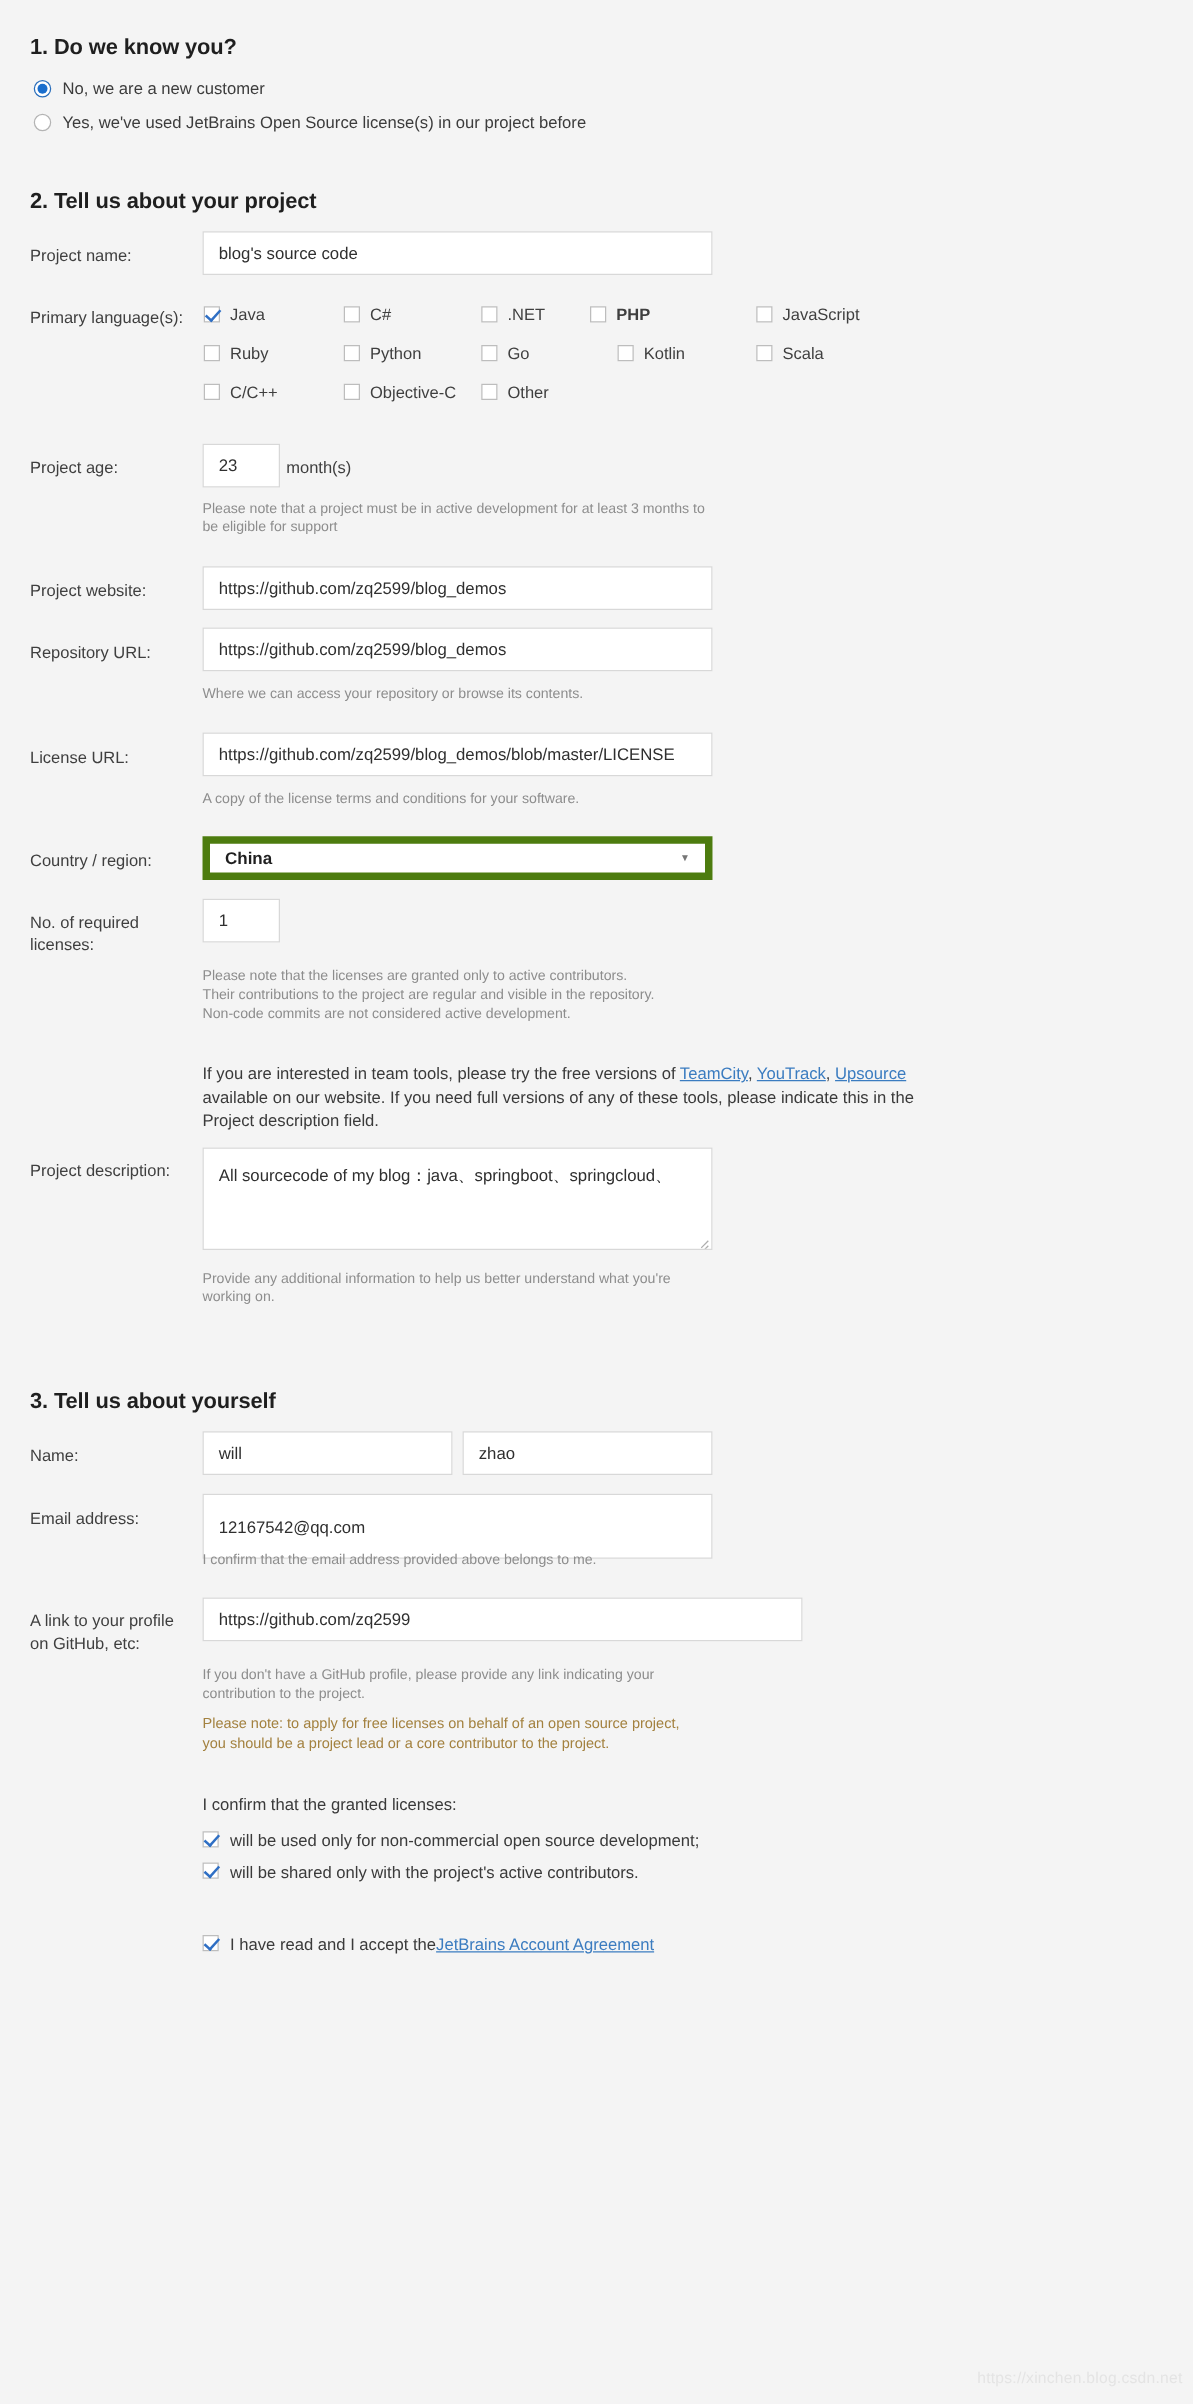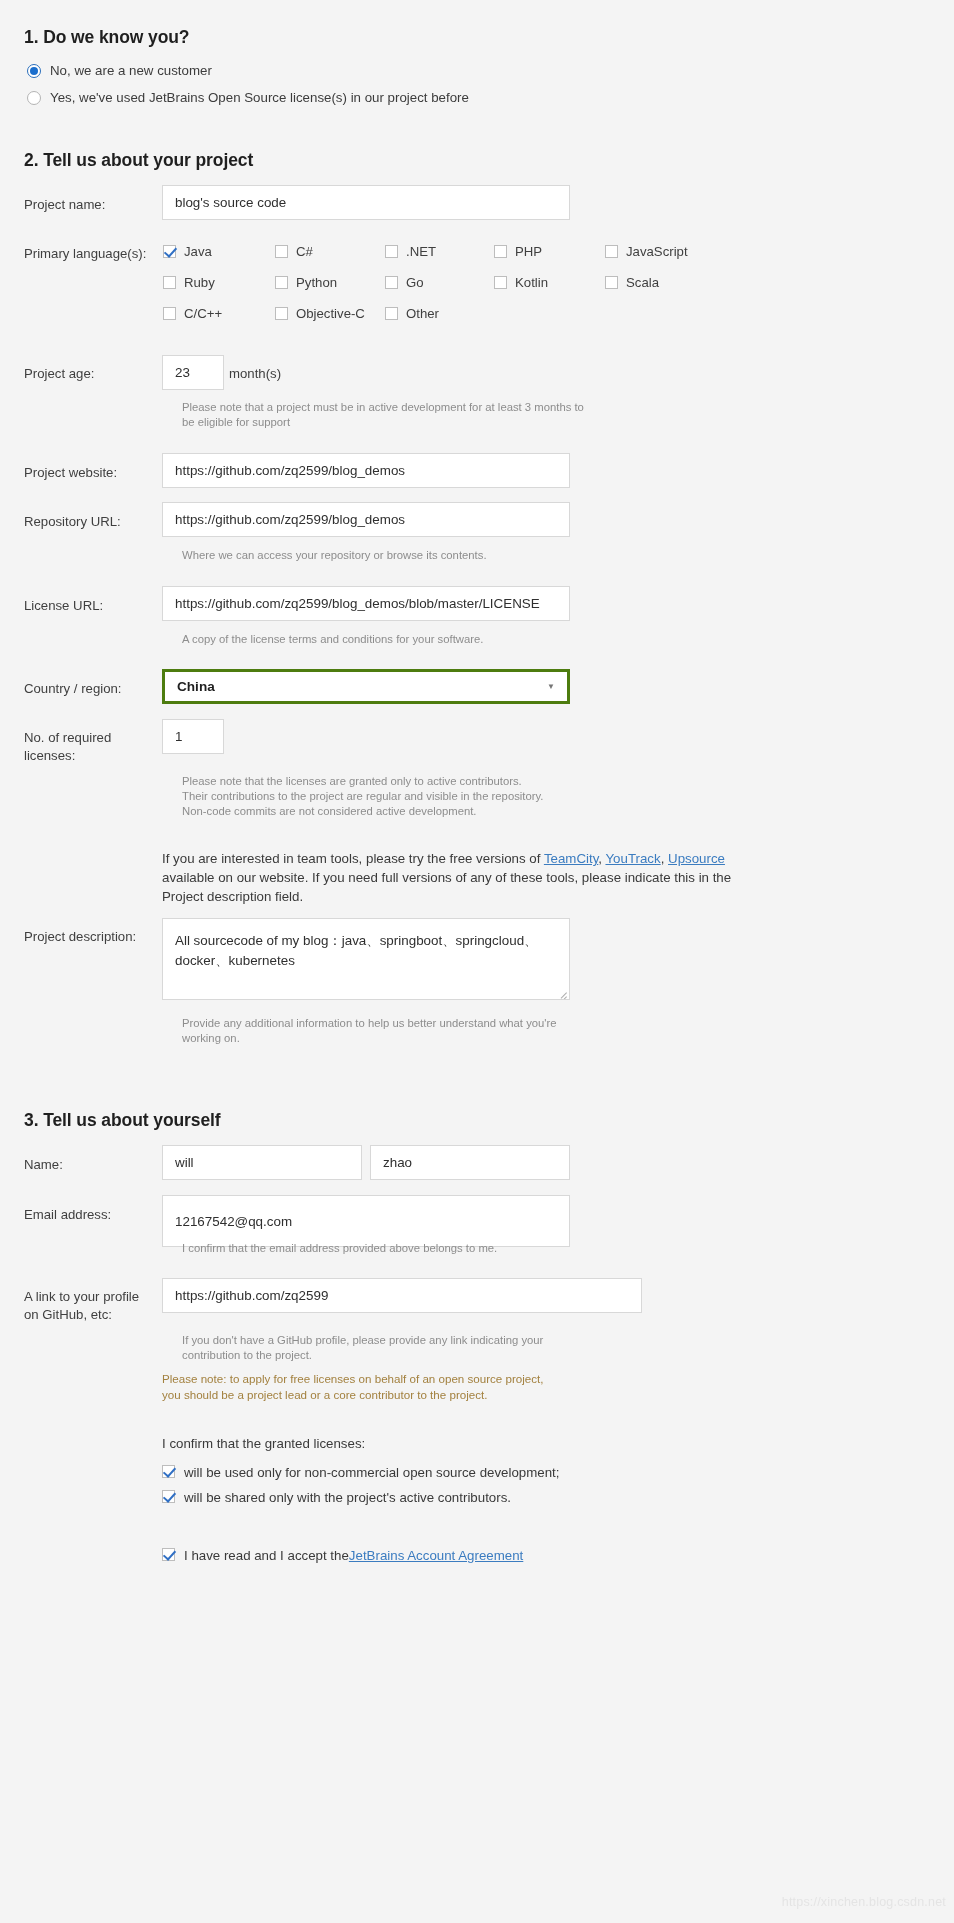--- a/index.html
+++ b/index.html
@@ -92,21 +92,20 @@
     display: flex;
     align-items: center;
     white-space: nowrap;
     overflow: hidden;
   }
   .hint {
     position: absolute;
     font-size: 11.3px;
     color: #8d8d8d;
     line-height: 1.33;
-    margin-left: 20px;
   }
   .note-orange {
     position: absolute;
     font-size: 11.6px;
     color: #a3813f;
     line-height: 1.35;
   }
   .body-text {
     position: absolute;
     font-size: 13.3px;
@@ -145,21 +144,21 @@
     align-items: center;
     font-size: 13.2px;
     color: #3f3f3f;
     white-space: nowrap;
   }
 
   
   .select-box {
     position: absolute;
     background: #ffffff;
-    border: 3px solid #4d7c0f;
+    border: 6px solid #4d7c0f;
     font-size: 13.6px;
     font-weight: bold;
     color: #1f1f1f;
     padding: 0 12px;
     display: flex;
     align-items: center;
     justify-content: space-between;
   }
   .caret {
     font-size: 8px;
@@ -250,21 +249,21 @@
     <span>Java</span>
   </div>
   <div class="lang-item" style="left:275px; top:244px;">
     <span class="cbx"></span>
     <span>C#</span>
   </div>
   <div class="lang-item" style="left:385px; top:244px;">
     <span class="cbx"></span>
     <span>.NET</span>
   </div>
-  <div class="lang-item" style="left:494px; top:244px;">
+  <div class="lang-item" style="left:472px; top:244px;font-weight:bold;">
     <span class="cbx"></span>
     <span>PHP</span>
   </div>
   <div class="lang-item" style="left:605px; top:244px;">
     <span class="cbx"></span>
     <span>JavaScript</span>
   </div>
 
   <div class="lang-item" style="left:163px; top:275px;">
     <span class="cbx"></span>
@@ -332,21 +331,20 @@
 
   <div class="body-text" style="left:162px; top:850px; width:600px;">
     <span>If you are interested in team tools, please try the free versions of </span><a class="lnk" href="#">TeamCity</a><span>, </span><a class="lnk" href="#">YouTrack</a><span>, </span><a class="lnk" href="#">Upsource</a>
   </div>
   <div class="body-text" style="left:162px; top:869px; width:600px;">available on our website. If you need full versions of any of these tools, please indicate this in the</div>
   <div class="body-text" style="left:162px; top:888px; width:600px;">Project description field.</div>
 
   <div class="fld-label" style="left:24px; top:928px;">Project description:</div>
   <div class="textarea-box" style="left:162px; top:918px; width:408px; height:82px;">
     <div>All sourcecode of my blog：java、springboot、springcloud、</div>
-    <div>docker、kubernetes</div>
     <span class="resize-grip">
         <i></i>
         <i class="b"></i>
       </span>
   </div>
   <div class="hint" style="left:162px; top:1016px;">Provide any additional information to help us better understand what you're</div>
   <div class="hint" style="left:162px; top:1031px;">working on.</div>
 
   <h2 class="section-title sec3-title">3. Tell us about yourself</h2>
 

